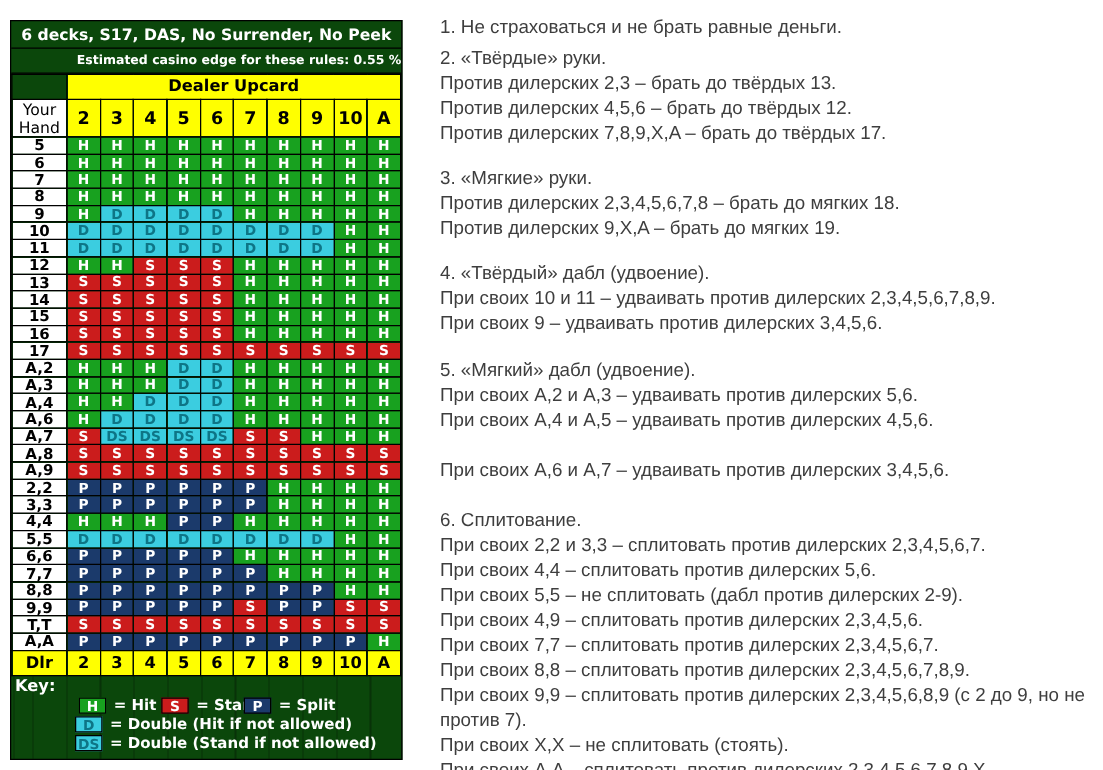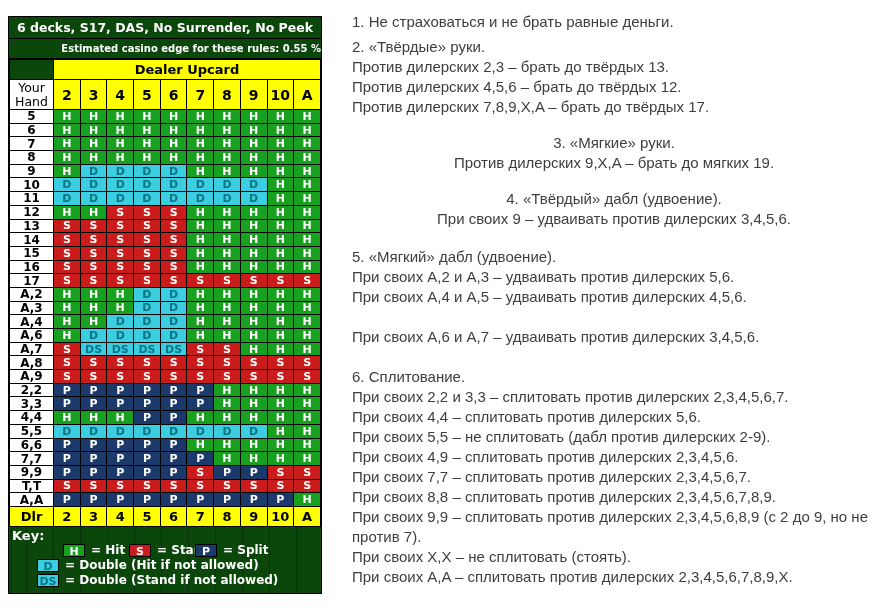--- a/index.html
+++ b/index.html
@@ -39,37 +39,37 @@
 
   
   .legend{position:relative;padding:1px 0 5px 0;}
   .legend::before{content:"";position:absolute;inset:0;pointer-events:none;
     background:repeating-linear-gradient(90deg, rgba(0,0,0,0.30) 0 1px, transparent 1px 27px);
     background-position:17px 0;}
   .legend > div{position:relative;}
   .legend-title{color:#fff;font-weight:bold;font-size:13px;padding-left:3px;height:15px;line-height:15px;}
   .legend-row{height:15px;line-height:14px;color:#fff;font-weight:bold;font-size:12px;white-space:nowrap;}
   .legend-row.r0{padding-left:54px;}
-  .legend-row.r1,.legend-row.r2{padding-left:28px;}
+  .legend-row.r1,.legend-row.r2{padding-left:51px;}
   .legend-row.r0 .legend-item{display:inline-block;width:66px;}
   .legend-item{display:inline-block;}
   .swatch{display:inline-block;min-width:22px;height:13px;line-height:13px;
     border:1px solid #000;text-align:center;font-size:11px;font-weight:bold;
     vertical-align:middle;margin-right:6px;box-sizing:border-box;}
   .swatch.H{background:#18a11f;color:#fff;}
   .swatch.S{background:#cb1c1c;color:#fff;}
   .swatch.P{background:#1b3a6b;color:#fff;}
   .swatch.D,.swatch.DS{background:#3bcde0;color:#0e7586;}
 
   
   .notes{position:absolute;left:352px;top:12px;width:524px;
     font-family:"Liberation Sans",sans-serif;font-size:15px;line-height:20px;color:#3e3e3e;}
   .para{margin:0;}
   .gap-small{margin-top:5px;}
-  .gap-medium{margin-top:16px;text-align:center;}
+  .gap-medium{margin-top:16px;}
   .gap-large{margin-top:18px;}
   .gap-xlarge{margin-top:20px;}
 </style>
 </head>
 <body>
 
 <div class="page">
 
   <div class="chart-panel">
     <div class="chart-title">6 decks, S17, DAS, No Surrender, No Peek</div>
@@ -432,20 +432,33 @@
             <td class="act c-P">P</td>
             <td class="act c-P">P</td>
             <td class="act c-P">P</td>
             <td class="act c-P">P</td>
             <td class="act c-H">H</td>
             <td class="act c-H">H</td>
             <td class="act c-H">H</td>
             <td class="act c-H">H</td>
           </tr>
           <tr>
+            <th class="hand">8,8</th>
+            <td class="act c-P">P</td>
+            <td class="act c-P">P</td>
+            <td class="act c-P">P</td>
+            <td class="act c-P">P</td>
+            <td class="act c-P">P</td>
+            <td class="act c-P">P</td>
+            <td class="act c-P">P</td>
+            <td class="act c-P">P</td>
+            <td class="act c-H">H</td>
+            <td class="act c-H">H</td>
+          </tr>
+          <tr>
             <th class="hand">9,9</th>
             <td class="act c-P">P</td>
             <td class="act c-P">P</td>
             <td class="act c-P">P</td>
             <td class="act c-P">P</td>
             <td class="act c-P">P</td>
             <td class="act c-S">S</td>
             <td class="act c-P">P</td>
             <td class="act c-P">P</td>
             <td class="act c-S">S</td>
@@ -510,24 +523,26 @@
         <div class="note-line">1. Не страховаться и не брать равные деньги.</div>
       </div>
       <div class="para gap-small">
         <div class="note-line">2. «Твёрдые» руки.</div>
         <div class="note-line">Против дилерских 2,3 – брать до твёрдых 13.</div>
         <div class="note-line">Против дилерских 4,5,6 – брать до твёрдых 12.</div>
         <div class="note-line">Против дилерских 7,8,9,X,A – брать до твёрдых 17.</div>
       </div>
       <div class="para gap-medium">
         <div class="note-line">3. «Мягкие» руки.</div>
+        <div class="note-line">Против дилерских 2,3,4,5,6,7,8 – брать до мягких 18.</div>
         <div class="note-line">Против дилерских 9,X,A – брать до мягких 19.</div>
       </div>
       <div class="para gap-medium">
         <div class="note-line">4. «Твёрдый» дабл (удвоение).</div>
+        <div class="note-line">При своих 10 и 11 – удваивать против дилерских 2,3,4,5,6,7,8,9.</div>
         <div class="note-line">При своих 9 – удваивать против дилерских 3,4,5,6.</div>
       </div>
       <div class="para gap-large">
         <div class="note-line">5. «Мягкий» дабл (удвоение).</div>
         <div class="note-line">При своих A,2 и A,3 – удваивать против дилерских 5,6.</div>
         <div class="note-line">При своих A,4 и A,5 – удваивать против дилерских 4,5,6.</div>
       </div>
       <div class="para gap-xlarge">
         <div class="note-line">При своих A,6 и A,7 – удваивать против дилерских 3,4,5,6.</div>
       </div>

